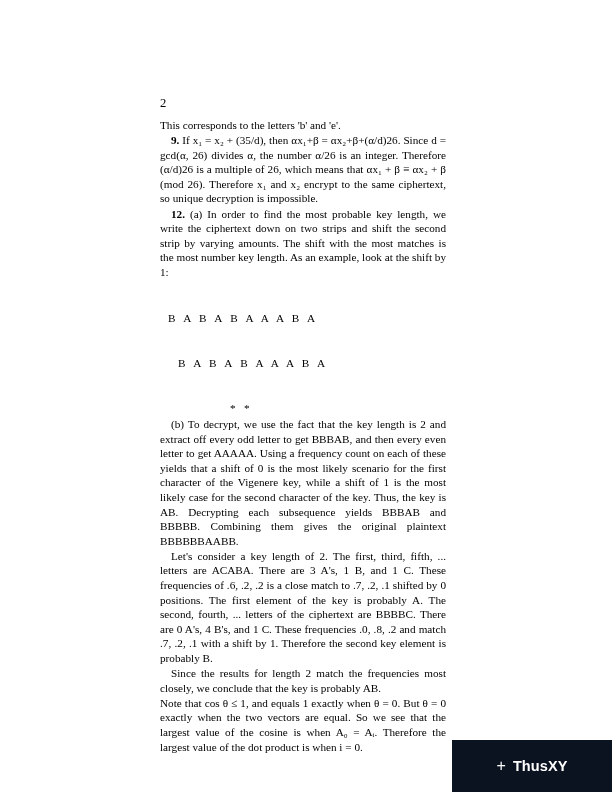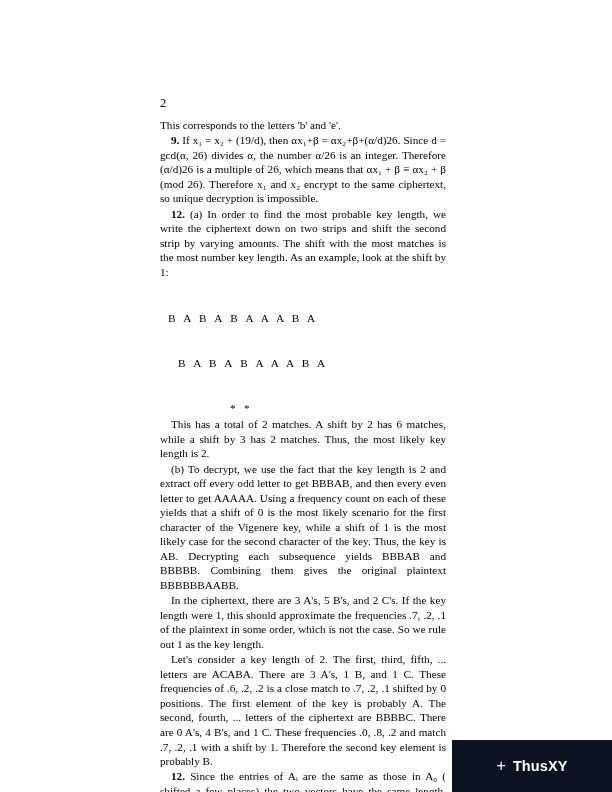--- a/index.html
+++ b/index.html
@@ -100,41 +100,39 @@
 <body>
 
 <div class="page">
 
   <div class="page-number">2</div>
 
   <div class="content">
 
     <p><span>This corresponds to the letters 'b' and 'e'.</span></p>
 
-    <p class="indent"><span class="num">9.</span><span> If x₁ = x₂ + (19/d), then αx₁+β = αx₂+β+(α/d)26. Since d = gcd(α, 26) divides α, the number α/26 is an integer. Therefore (α/d)26 is a multiple of 26, which means that αx₁ + β ≡ αx₂ + β (mod 26). Therefore x₁ and x₂ encrypt to the same ciphertext, so unique decryption is impossible.</span></p>
+    <p class="indent"><span class="num">9.</span><span> If x₁ = x₂ + (35/d), then αx₁+β = αx₂+β+(α/d)26. Since d = gcd(α, 26) divides α, the number α/26 is an integer. Therefore (α/d)26 is a multiple of 26, which means that αx₁ + β ≡ αx₂ + β (mod 26). Therefore x₁ and x₂ encrypt to the same ciphertext, so unique decryption is impossible.</span></p>
 
     <p class="indent"><span class="num">12.</span><span> (a) In order to find the most probable key length, we write the ciphertext down on two strips and shift the second strip by varying amounts. The shift with the most matches is the most number key length. As an example, look at the shift by 1:</span></p>
 
     <div class="cipher-block">
       <div class="cipher-row r1">B   A   B   A   B   A   A   A   B   A</div>
       <div class="cipher-row r2">B   A   B   A   B   A   A   A   B   A</div>
       <div class="cipher-row stars">*   *</div>
     </div>
 
-    <p class="indent"><span>This has a total of 2 matches. A shift by 2 has 6 matches, while a shift by 3 has 2 matches. Thus, the most likely key length is 2.</span></p>
 
     <p class="indent"><span>(b) To decrypt, we use the fact that the key length is 2 and extract off every odd letter to get BBBAB, and then every even letter to get AAAAA. Using a frequency count on each of these yields that a shift of 0 is the most likely scenario for the first character of the Vigenere key, while a shift of 1 is the most likely case for the second character of the key. Thus, the key is AB. Decrypting each subsequence yields BBBAB and BBBBB. Combining them gives the original plaintext BBBBBBAABB.</span></p>
 
 
-    <p class="indent"><span>In the ciphertext, there are 3 A's, 5 B's, and 2 C's. If the key length were 1, this should approximate the frequencies .7, .2, .1 of the plaintext in some order, which is not the case. So we rule out 1 as the key length.</span></p>
 
     <p class="indent"><span>Let's consider a key length of 2. The first, third, fifth, ... letters are ACABA. There are 3 A's, 1 B, and 1 C. These frequencies of .6, .2, .2 is a close match to .7, .2, .1 shifted by 0 positions. The first element of the key is probably A. The second, fourth, ... letters of the ciphertext are BBBBC. There are 0 A's, 4 B's, and 1 C. These frequencies .0, .8, .2 and match .7, .2, .1 with a shift by 1. Therefore the second key element is probably B.</span></p>
 
+    <p class="indent"><span>Since the results for length 2 match the frequencies most closely, we conclude that the key is probably AB.</span></p>
 
-    <p class="indent"><span class="num">12.</span><span> Since the entries of Aᵢ are the same as those in A₀ ( shifted a few places) the two vectors have the same length. Therefore</span></p>
 
 
     <p><span>Note that cos θ ≤ 1, and equals 1 exactly when θ = 0. But θ = 0 exactly when the two vectors are equal. So we see that the largest value of the cosine is when A₀ = Aᵢ. Therefore the largest value of the dot product is when i = 0.</span></p>
 
     <p></p>
 
   </div>
 
   <div class="watermark">
     <div class="wm-inner">

